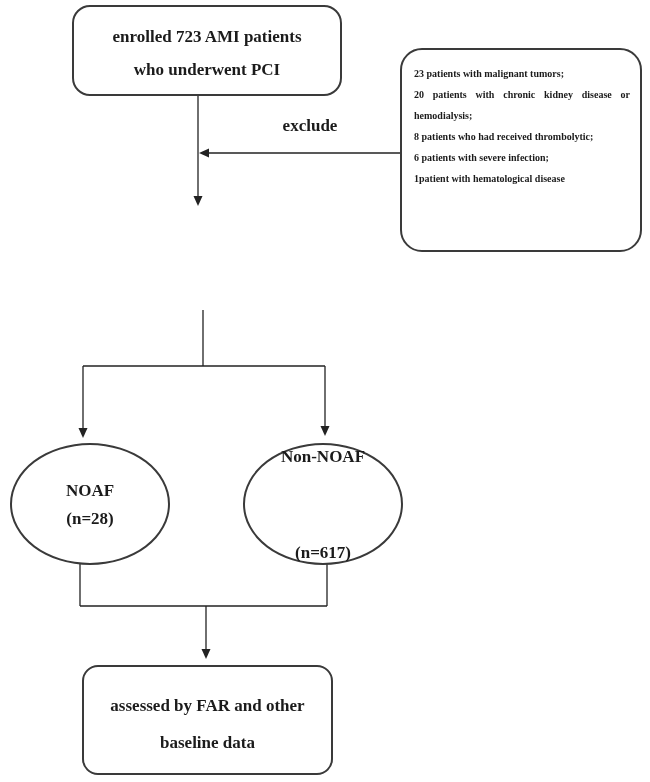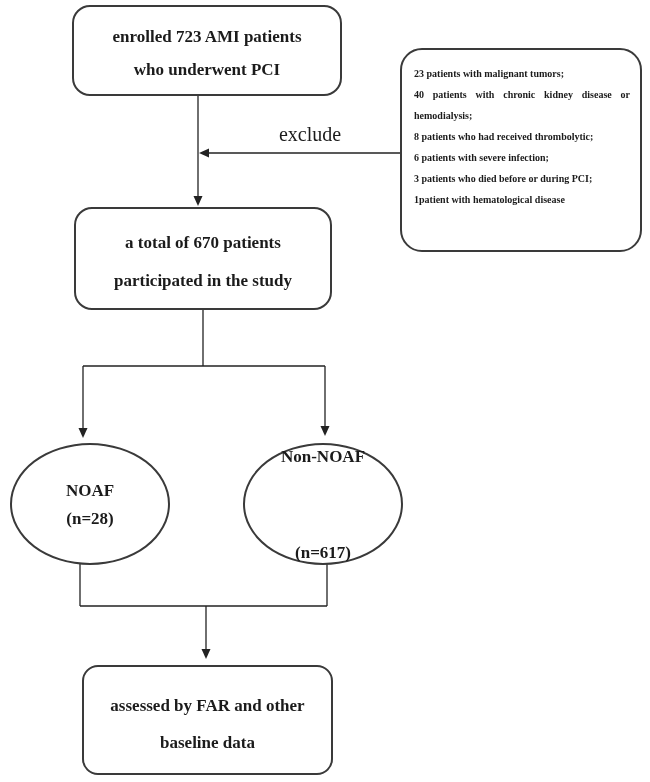--- a/index.html
+++ b/index.html
@@ -75,24 +75,24 @@
     padding: 13px 10px 0 12px;
     font-weight: bold;
     font-size: 10px;
     line-height: 21px;
     color: var(--text);
   }
   .excl-item { text-align: justify; text-align-last: left; }
 
   .label-exclude {
     position: absolute;
-    left: 270px; top: 123px; width: 80px;
+    left: 270px; top: 116px; width: 80px;
     text-align: center;
-    font-weight: normal;
-    font-size: 20px;
+    font-weight: bold;
+    font-size: 17px;
     color: var(--text);
   }
 </style>
 </head>
 <body>
 
 <div class="canvas">
 
   <svg class="connectors" viewBox="0 0 650 782" xmlns="http://www.w3.org/2000/svg">
 
@@ -121,31 +121,26 @@
 
   <div class="node box-enrolled">
     <div>enrolled 723 AMI patients</div>
     <div>who underwent PCI</div>
   </div>
 
   <div class="label-exclude">exclude</div>
 
   <div class="box-exclusion">
     <div class="excl-item">23 patients with malignant tumors;</div>
-    <div class="excl-item">40 patients with chronic kidney disease or hemodialysis;</div>
+    <div class="excl-item">20 patients with chronic kidney disease or hemodialysis;</div>
     <div class="excl-item">8 patients who had received thrombolytic;</div>
     <div class="excl-item">6 patients with severe infection;</div>
-    <div class="excl-item">3 patients who died before or during PCI;</div>
     <div class="excl-item">1patient with hematological disease</div>
   </div>
 
-  <div class="node box-total">
-    <div>a total of 670 patients</div>
-    <div>participated in the study</div>
-  </div>
 
   <div class="node ellipse ellipse-noaf">
     <div>NOAF</div>
     <div>(n=28)</div>
   </div>
 
   <div class="node ellipse ellipse-nonnoaf">
     <div>Non-NOAF</div>
     <div>(n=617)</div>
   </div>

